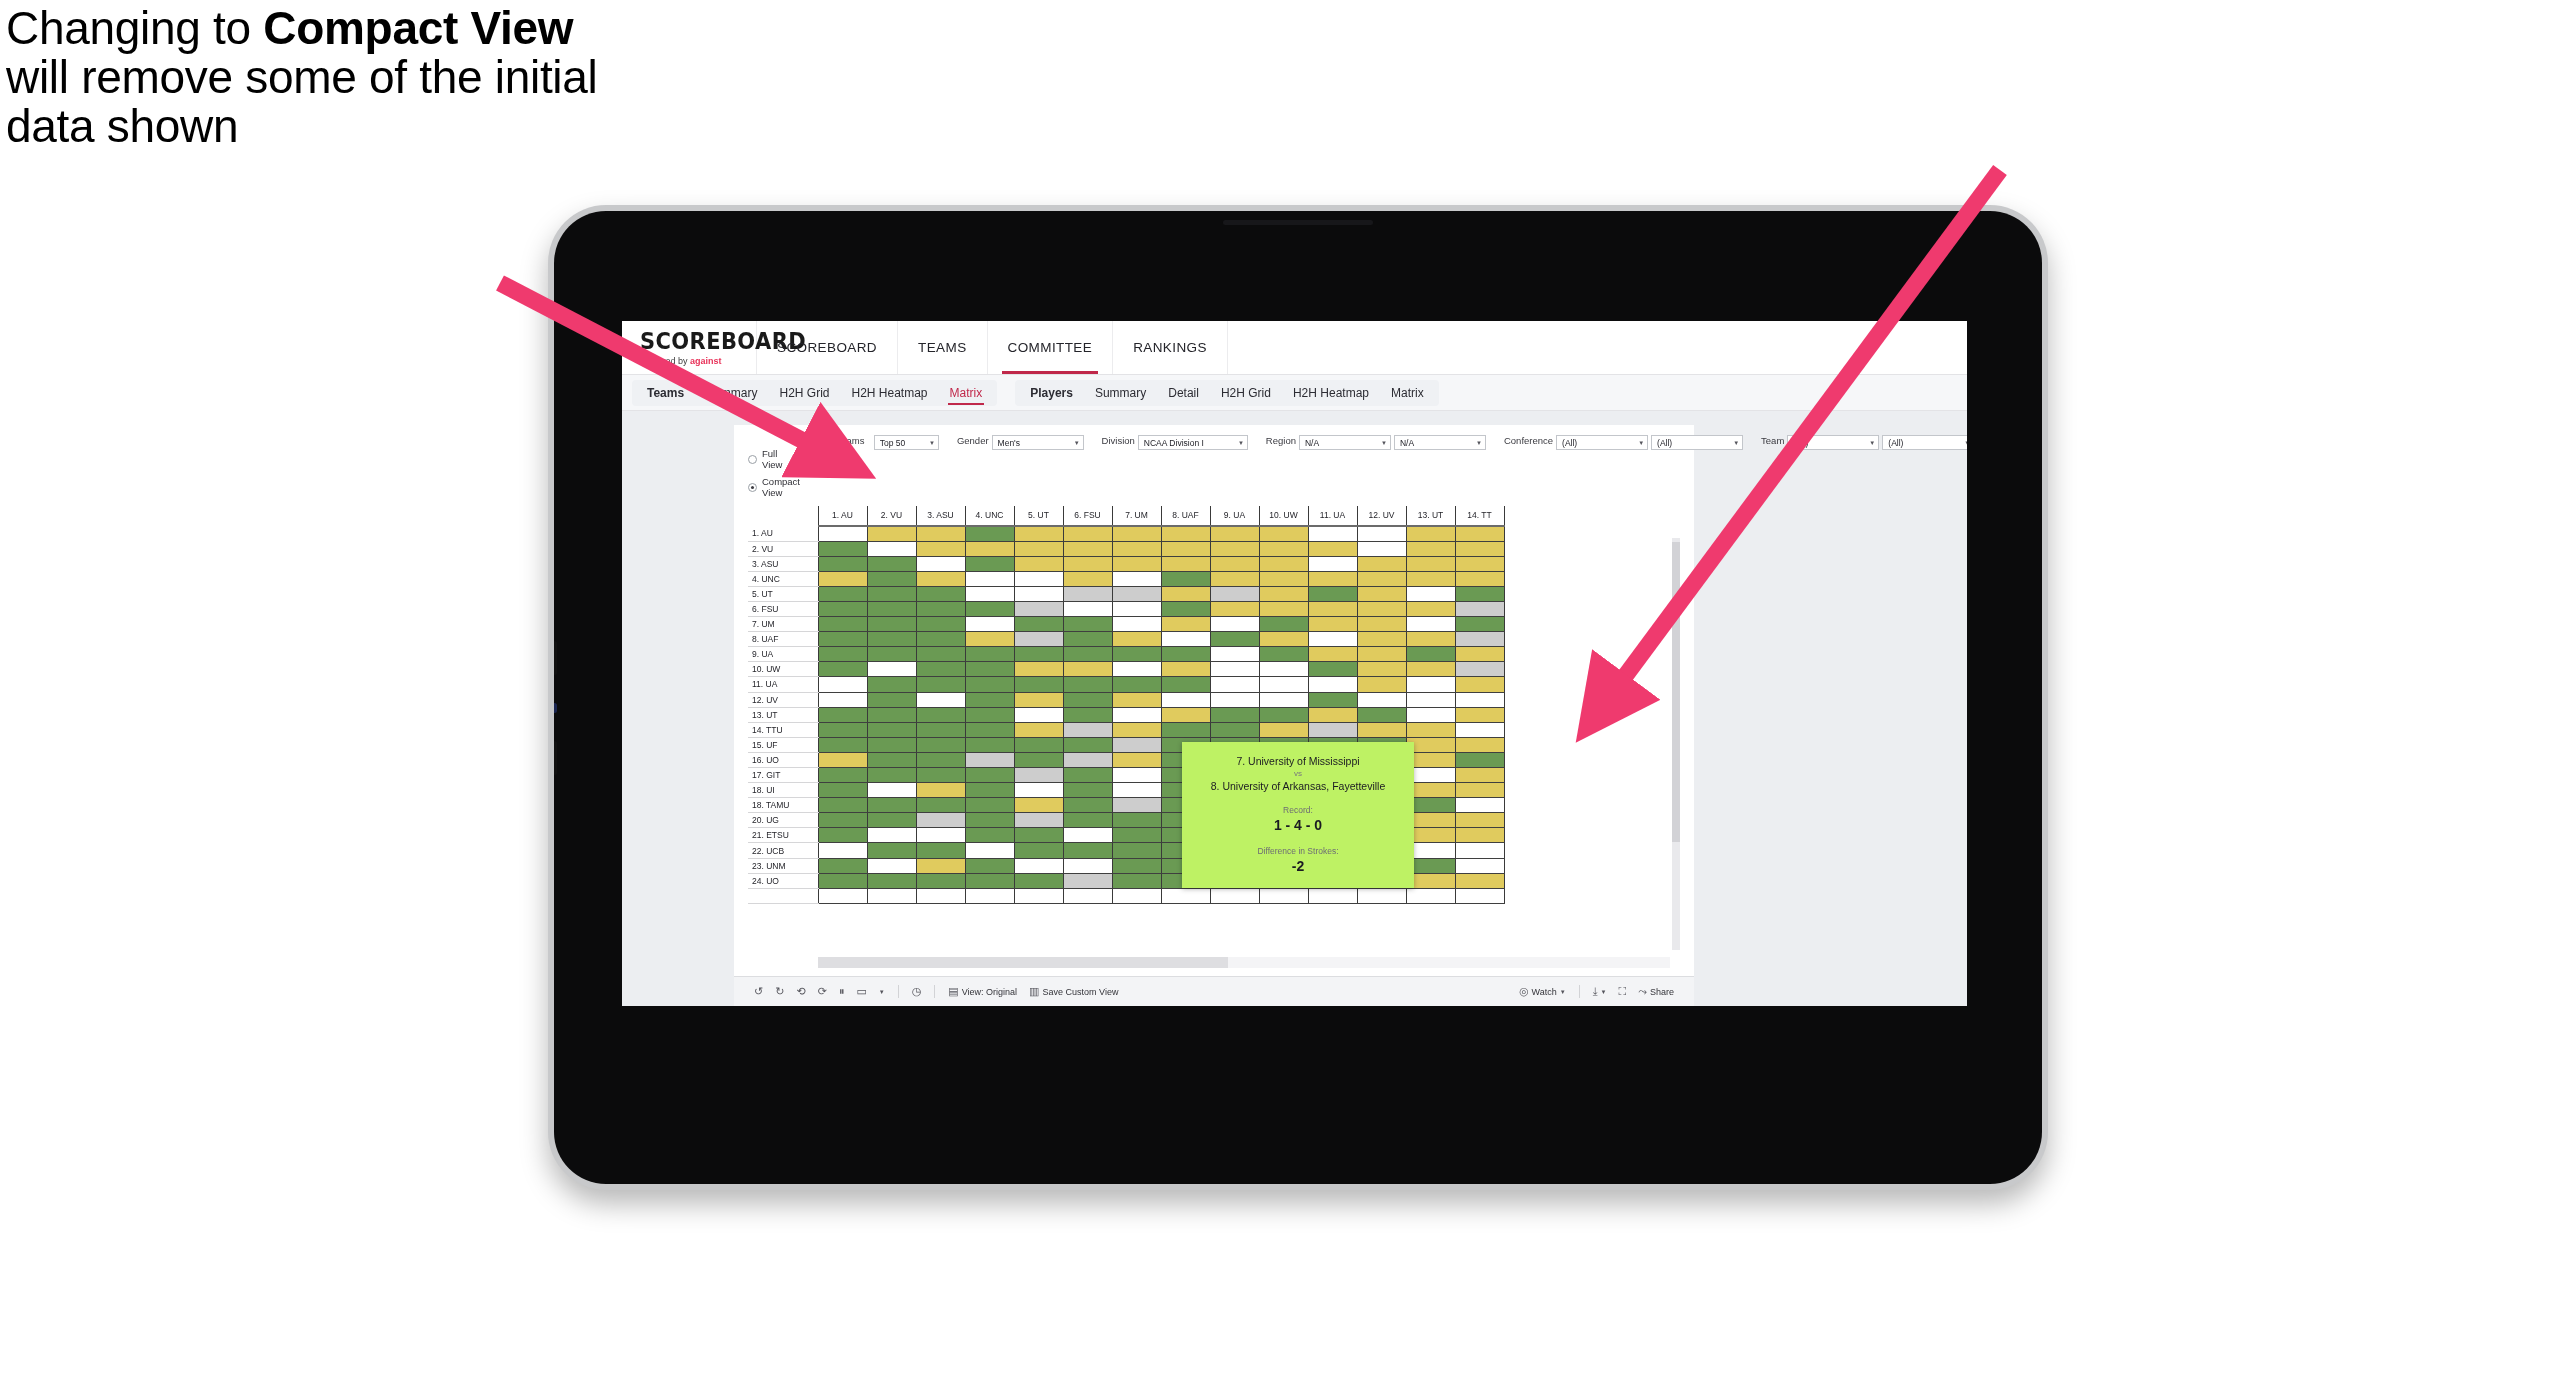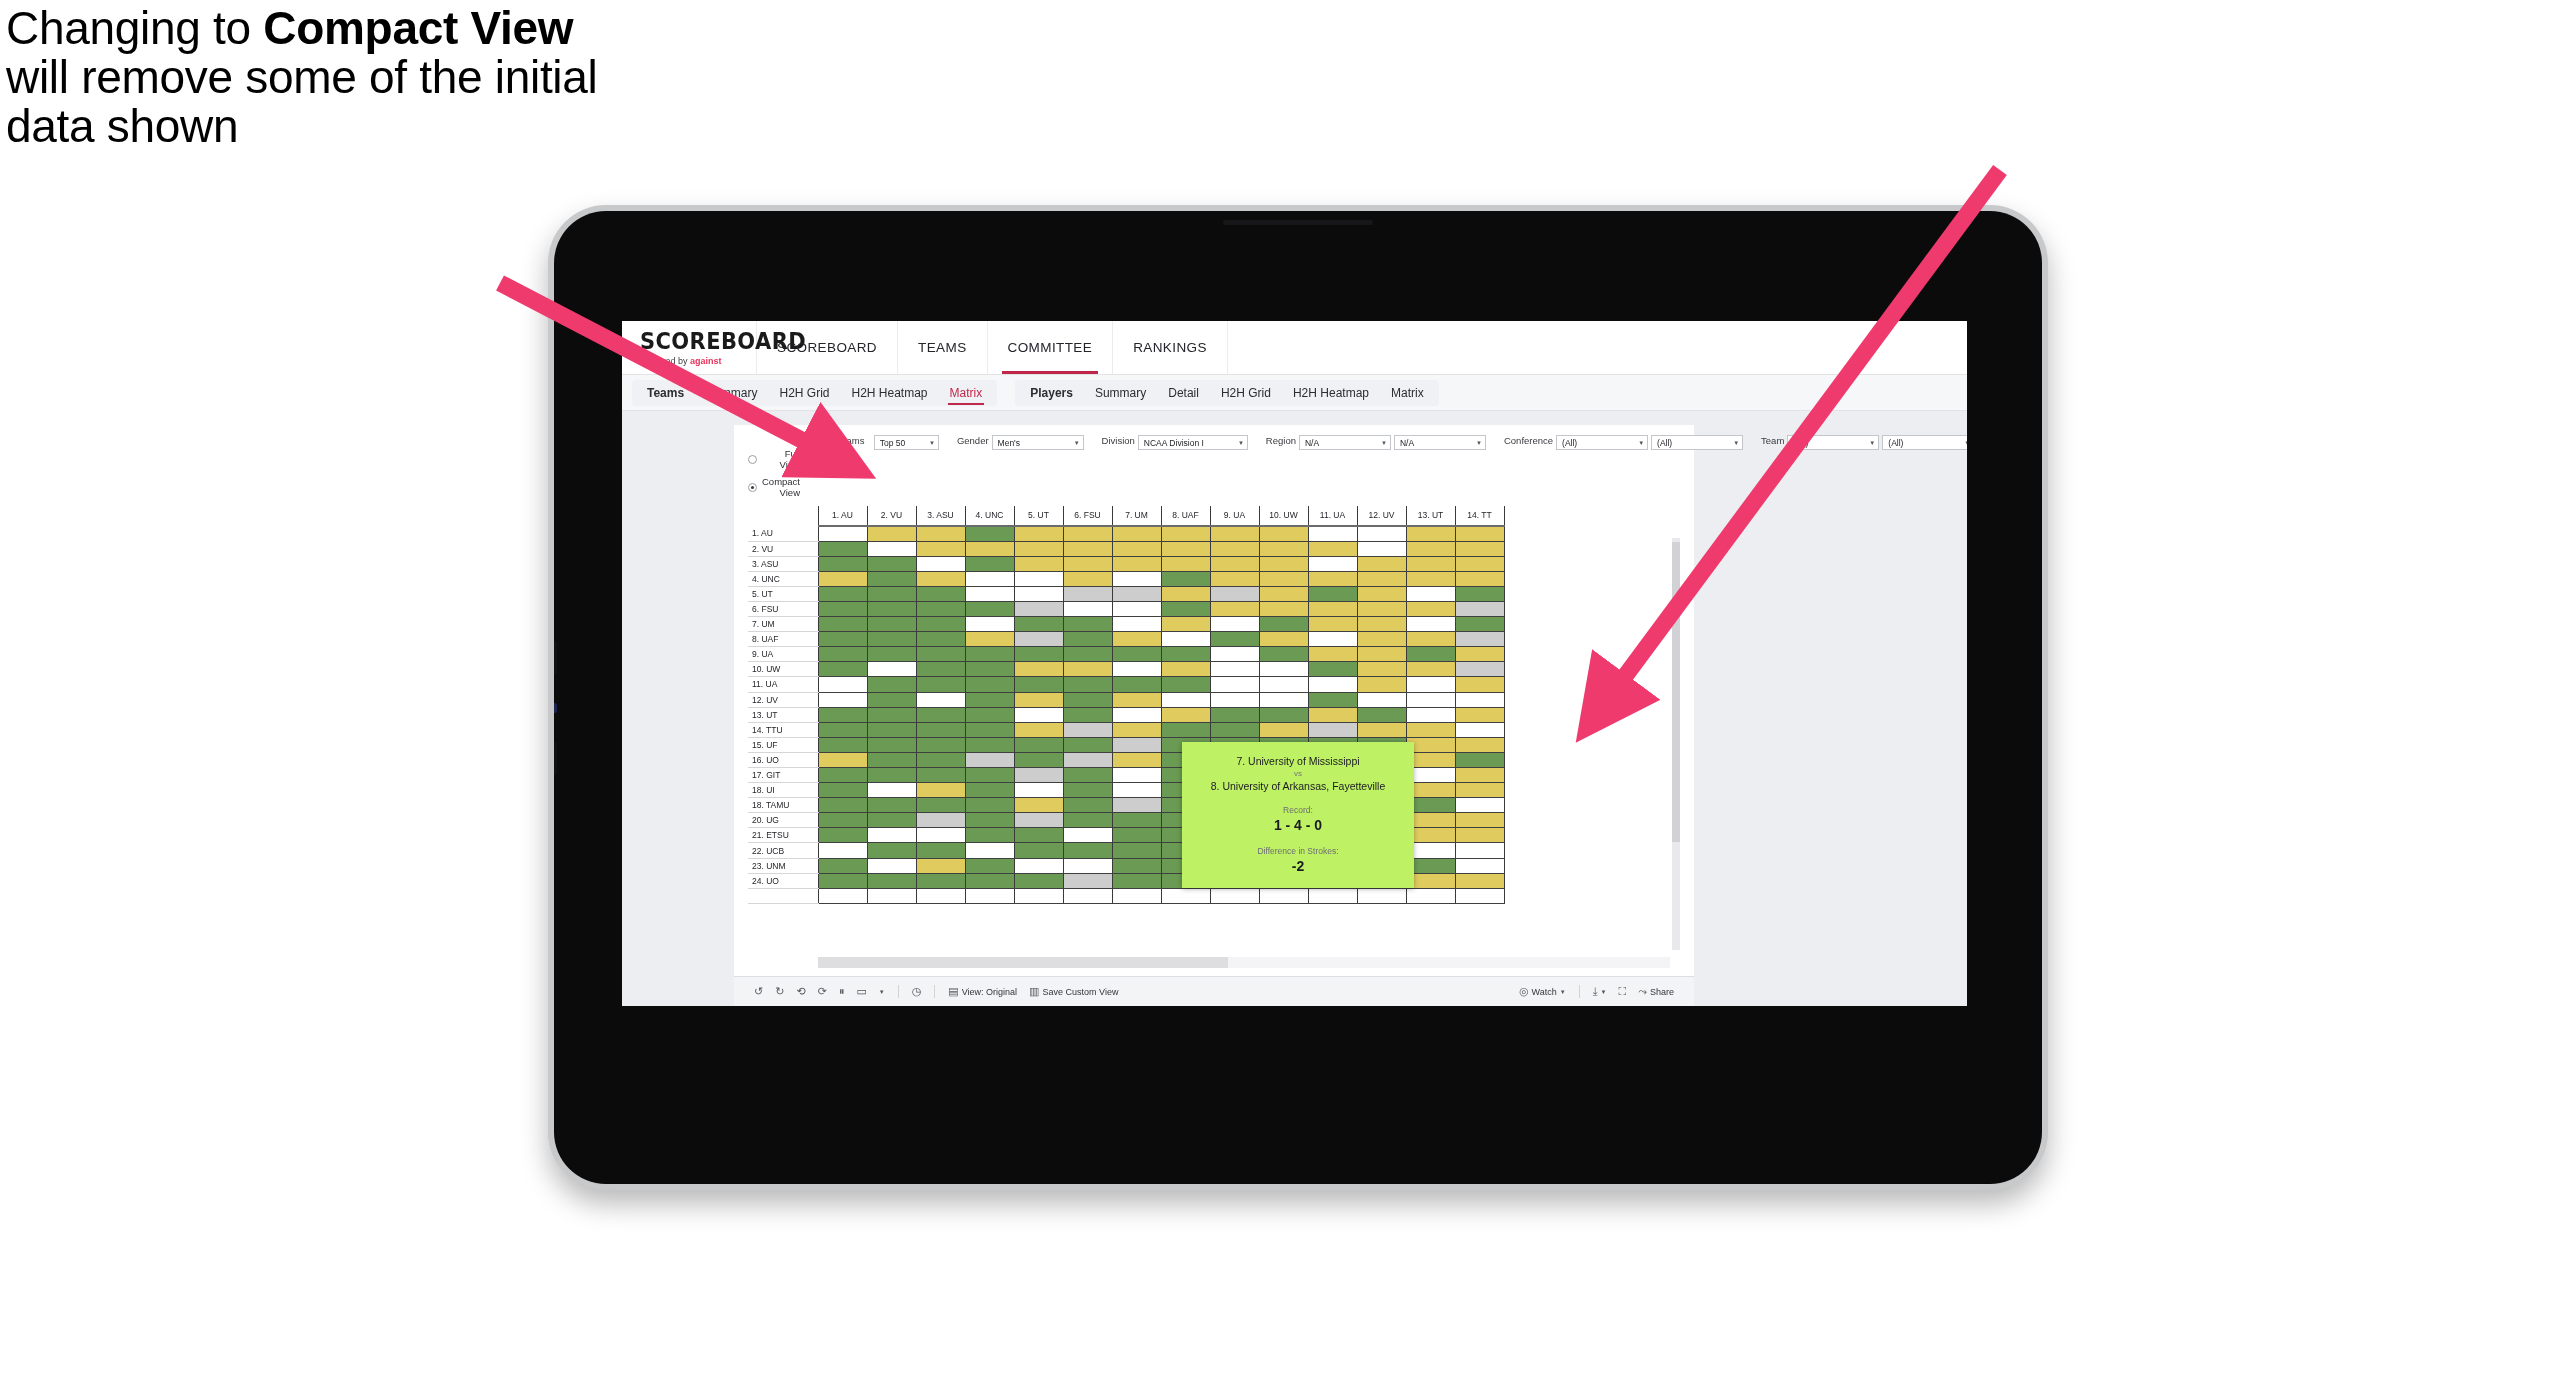--- a/index.html
+++ b/index.html
@@ -62,21 +62,21 @@
          height:2px; background:#c0284a; }
 
   
   #viz { position:absolute; left:0; top:90px; right:0; bottom:0; background:#eceef1; }
   #vizcard { position:absolute; left:112px; top:14px; width:960px; bottom:0;
              background:#fff; display:flex; flex-direction:column; }
 
   
   #filters { display:flex; align-items:flex-start; padding:10px 12px 8px 14px; gap:18px; }
   .radios { display:flex; flex-direction:column; gap:6px; padding-top:13px; }
-  .rw { display:flex; align-items:center; gap:5px; font-size:9.5px; color:#2f2f35;text-align:right; }
+  .rw { display:flex; align-items:center; gap:5px; font-size:9.5px; color:#2f2f35; }
   .rc { width:9px; height:9px; border:1px solid #9aa0a6; border-radius:50%;
         background:#fff; position:relative; flex:none; }
   .rc.on::after { content:""; position:absolute; left:2px; top:2px; width:3px;
         height:3px; border-radius:50%; background:#3c3c42; }
   .fcol { display:flex; flex-direction:row; gap:3px; }
   .flab { font-size:9.5px; color:#3a3a40; margin-bottom:1px; }
   .fsel { width:92px; height:15px; border:1px solid #c3c6cb; background:#fff;
           display:flex; align-items:center; padding:0 3px 0 5px; font-size:8.5px;
           color:#23232a; position:relative; }
   .fsel.w110 { width:110px; }

